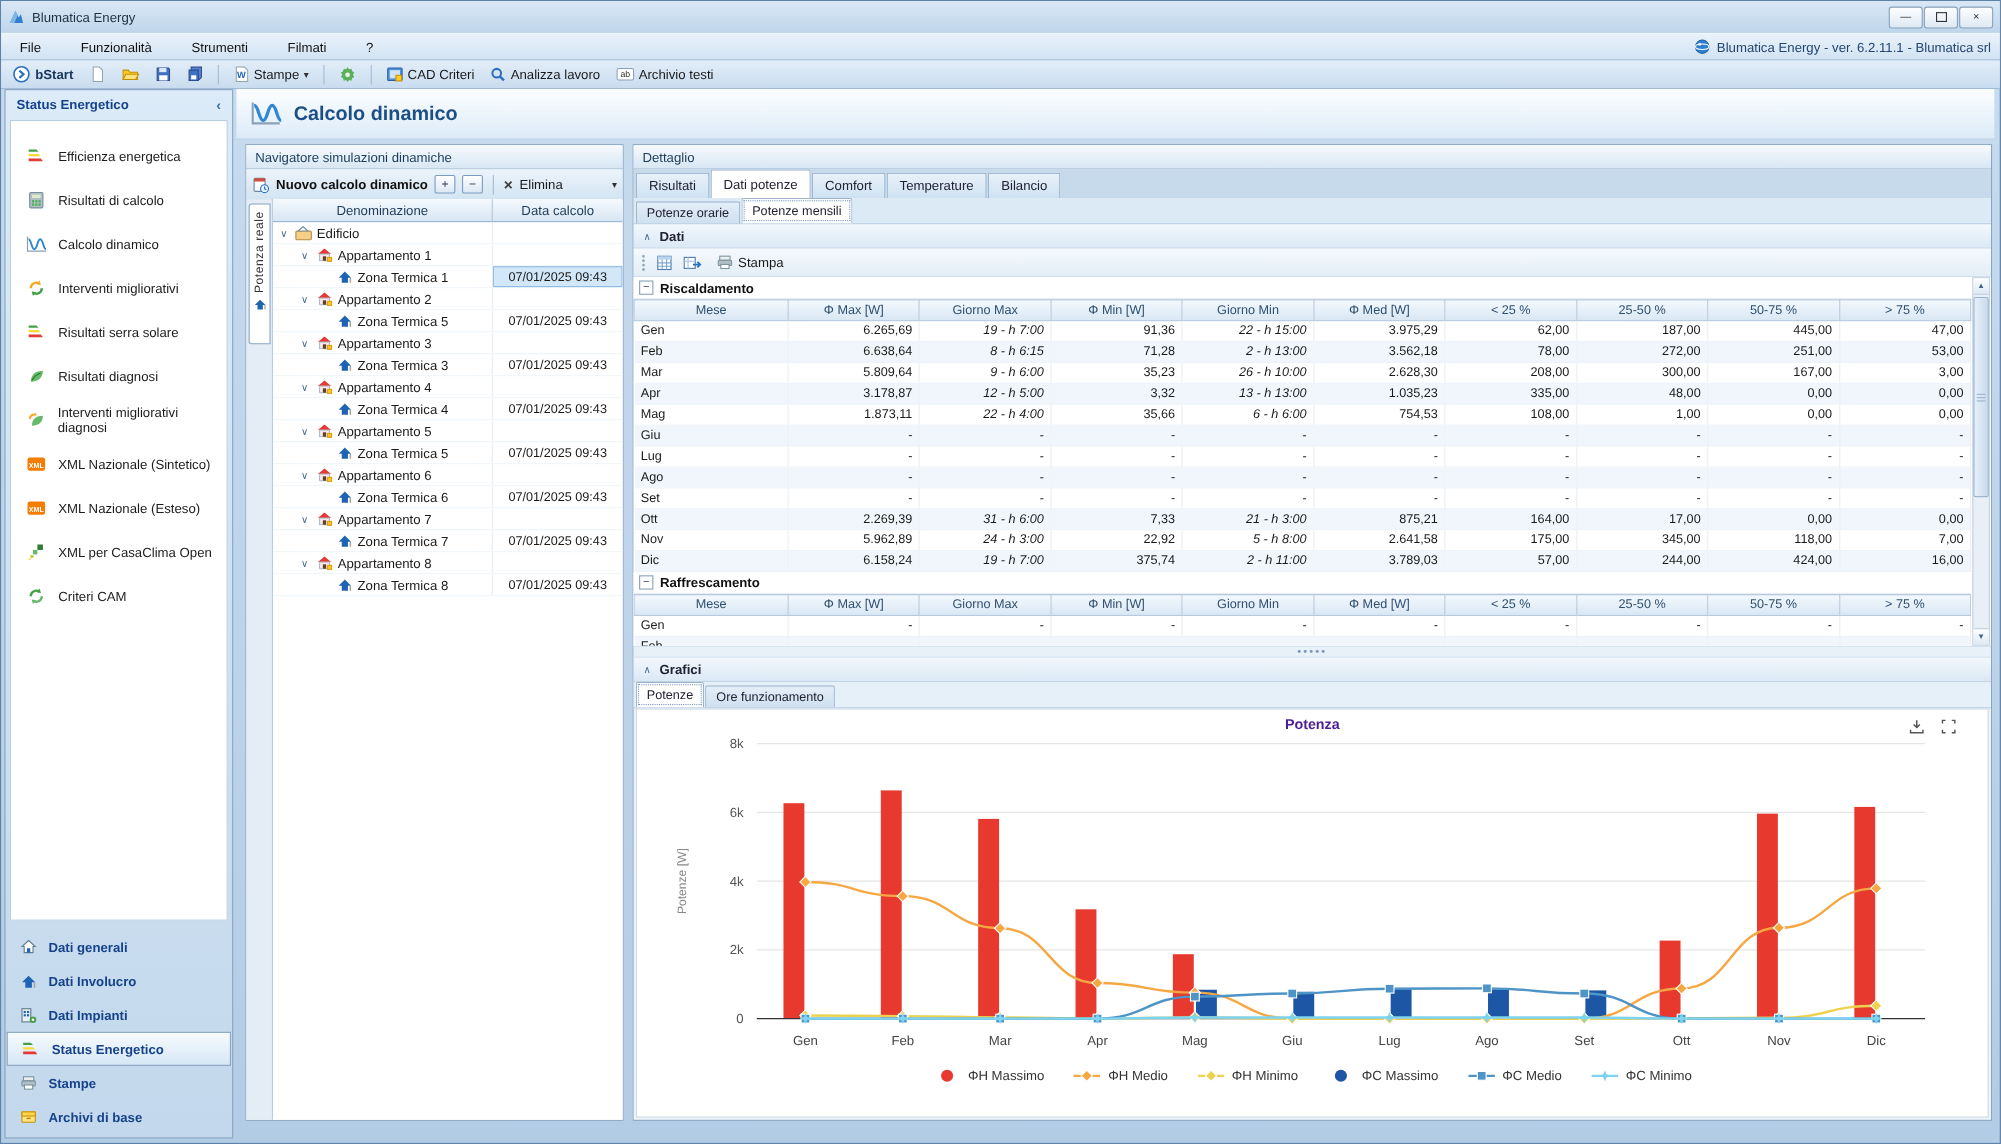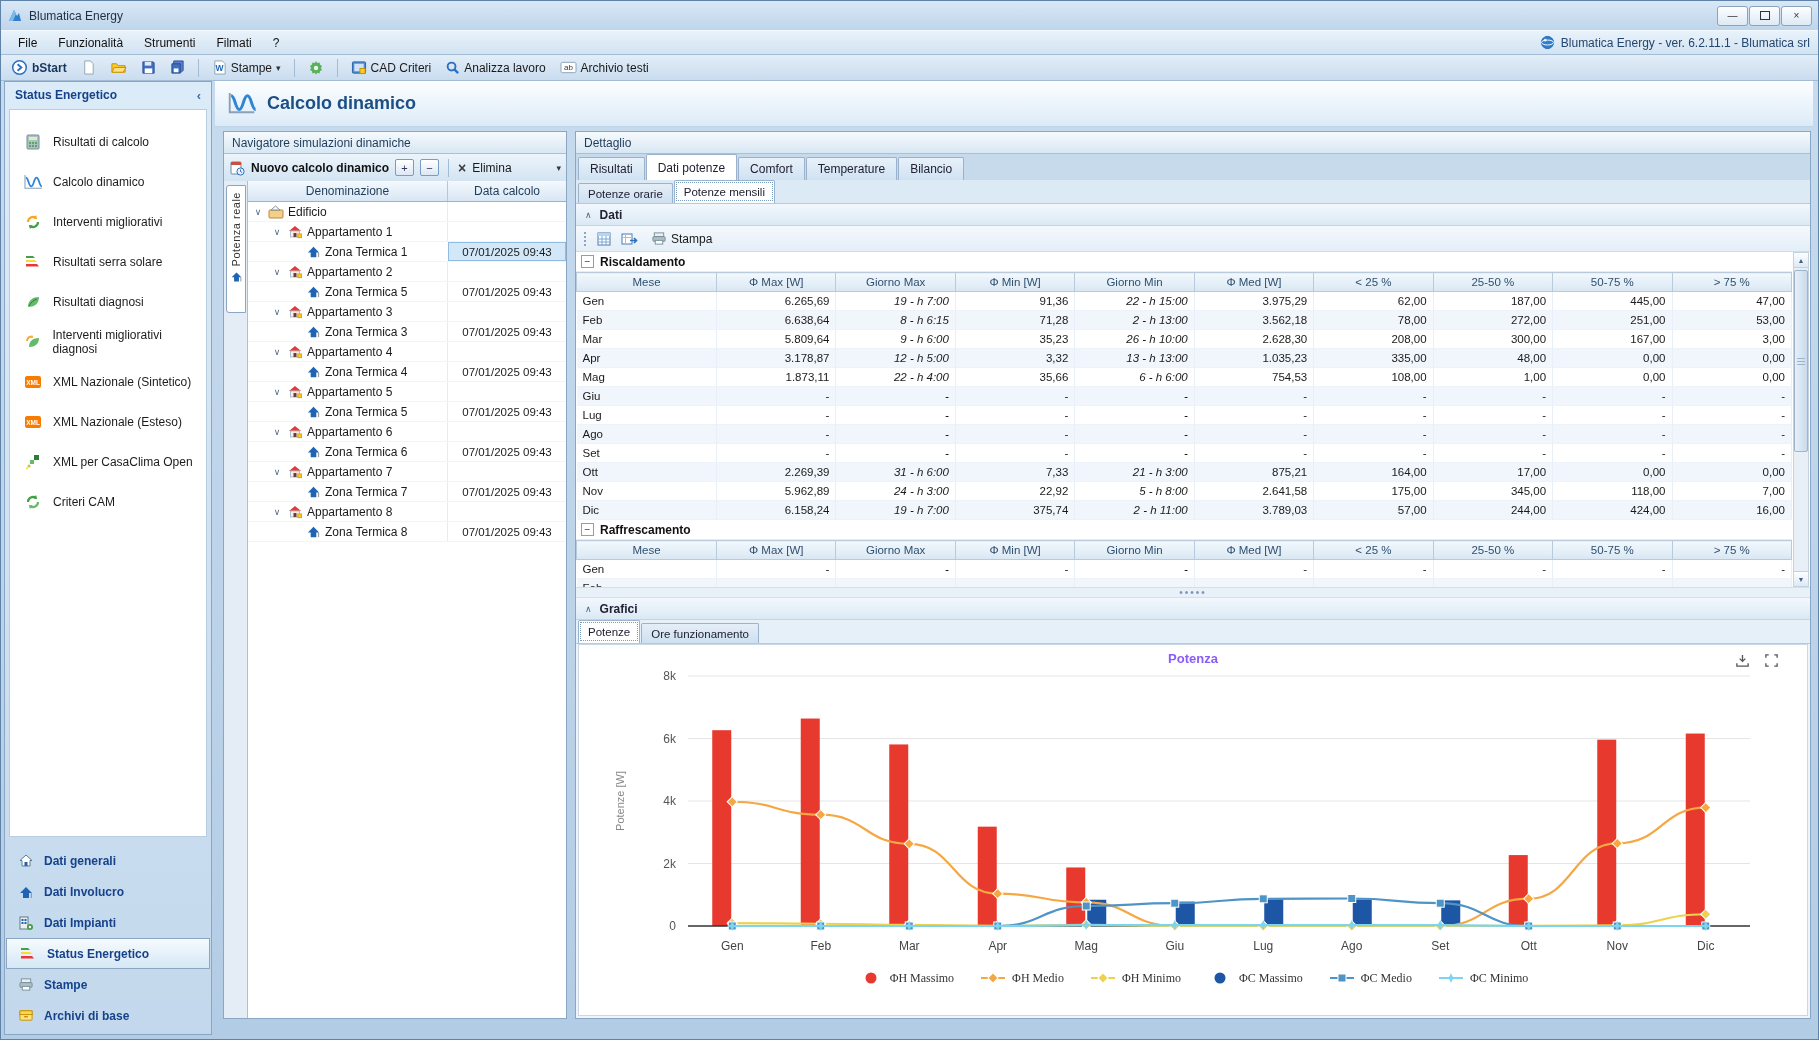--- a/index.html
+++ b/index.html
@@ -80,24 +80,24 @@
   .expbox{width:11px;height:11px;border:1px solid #8aa0b8;display:flex;align-items:center;justify-content:center;font-size:10px;line-height:1;color:#335;background:#fff;font-weight:normal;}
   table.grid{width:100%;border-collapse:collapse;table-layout:fixed;font-size:11.5px;}
   table.grid th{height:18px;background:linear-gradient(#f2f8fd,#d9e7f4);border:1px solid #b8cadc;color:#2f4f6f;font-weight:normal;padding:0;}
   table.grid td{height:18px;border-right:1px solid #e8eff6;border-bottom:1px solid #edf3f9;padding:0 6px;text-align:right;overflow:hidden;white-space:nowrap;}
   table.grid td:first-child{text-align:left;}
   table.grid tr:nth-child(even) td{background:#f0f6fb;}
   table.grid td.it{font-style:italic;}
   #raffclip{height:47px;overflow:hidden;background:#fff;}
   #splitter{height:9px;display:flex;align-items:center;justify-content:center;color:#7a96b2;background:#e8f0f8;font-size:10px;letter-spacing:2px;border-top:1px solid #d2e0ee;border-bottom:1px solid #d2e0ee;}
   #chartpanel{flex:1;background:#fff;border:1px solid #c8d8e8;margin:0 2px 2px 2px;position:relative;display:flex;flex-direction:column;align-items:center;overflow:hidden;}
-  #chart-title{margin-top:6px;font-size:13px;font-weight:bold;color:#8b5cf6;}
+  #chart-title{margin-top:6px;font-size:13px;font-weight:bold;color:#4c1d95;}
   #chart-icons{position:absolute;top:8px;right:28px;display:flex;gap:14px;}
   #legend{display:flex;gap:26px;align-items:center;justify-content:center;height:32px;color:#333;}
-  .leg-item{display:flex;align-items:center;gap:6px;font-size:12px;font-family:Liberation Serif, serif;}
+  .leg-item{display:flex;align-items:center;gap:6px;font-size:12px;}
   svg text{font-family:"Liberation Sans",sans-serif;}
 </style>
 </head>
 <body>
 
 <div id="window">
 
   <div id="titlebar">
     <span class="ic">
         <svg width="16" height="16" viewBox="0 0 16 16">
@@ -109,21 +109,21 @@
     <div id="winbtns">
       <span class="winbtn">—</span>
       <span class="winbtn">
           <span class="maxglyph"></span>
         </span>
       <span class="winbtn">×</span>
     </div>
   </div>
 
   <div id="menubar">
-    <span style="display:flex;gap:3px;">
+    <span style="display:flex;gap:18px;">
         <span class="menu-item">File</span>
         <span class="menu-item">Funzionalità</span>
         <span class="menu-item">Strumenti</span>
         <span class="menu-item">Filmati</span>
         <span class="menu-item">?</span>
       </span>
     <span id="menuright">
       <span class="ic">
           <svg width="15" height="15" viewBox="0 0 16 16">
             <circle cx="8" cy="8" r="6.5" fill="#2f7fd0" stroke="#1c5fa8"></circle>
@@ -220,20 +220,30 @@
   </div>
 
   <div id="sidebar">
     <div id="side-head">
       <span>Status Energetico</span>
       <span class="coll">‹</span>
     </div>
     <div id="side-list">
         <div class="side-item">
           <span class="ic">
+            <svg width="18" height="16" viewBox="0 0 16 16">
+              <path d="M1 2h7l2 2H1z" fill="#43a047"></path>
+              <path d="M1 6h9l2 2H1z" fill="#fdd835"></path>
+              <path d="M1 10h11l2 2.5H1z" fill="#e53935"></path>
+            </svg>
+          </span>
+          <span>Efficienza energetica</span>
+        </div>
+        <div class="side-item">
+          <span class="ic">
             <svg width="16" height="16" viewBox="0 0 16 16">
               <rect x="2" y="1" width="12" height="14" rx="1" fill="#b0bec5" stroke="#78909c"></rect>
               <rect x="4" y="3" width="8" height="3" fill="#dcedc8"></rect>
               <g fill="#4caf50">
                 <rect x="4" y="8" width="2" height="2"></rect>
                 <rect x="7" y="8" width="2" height="2"></rect>
                 <rect x="10" y="8" width="2" height="2"></rect>
                 <rect x="4" y="11" width="2" height="2"></rect>
                 <rect x="7" y="11" width="2" height="2"></rect>
                 <rect x="10" y="11" width="2" height="2"></rect>

